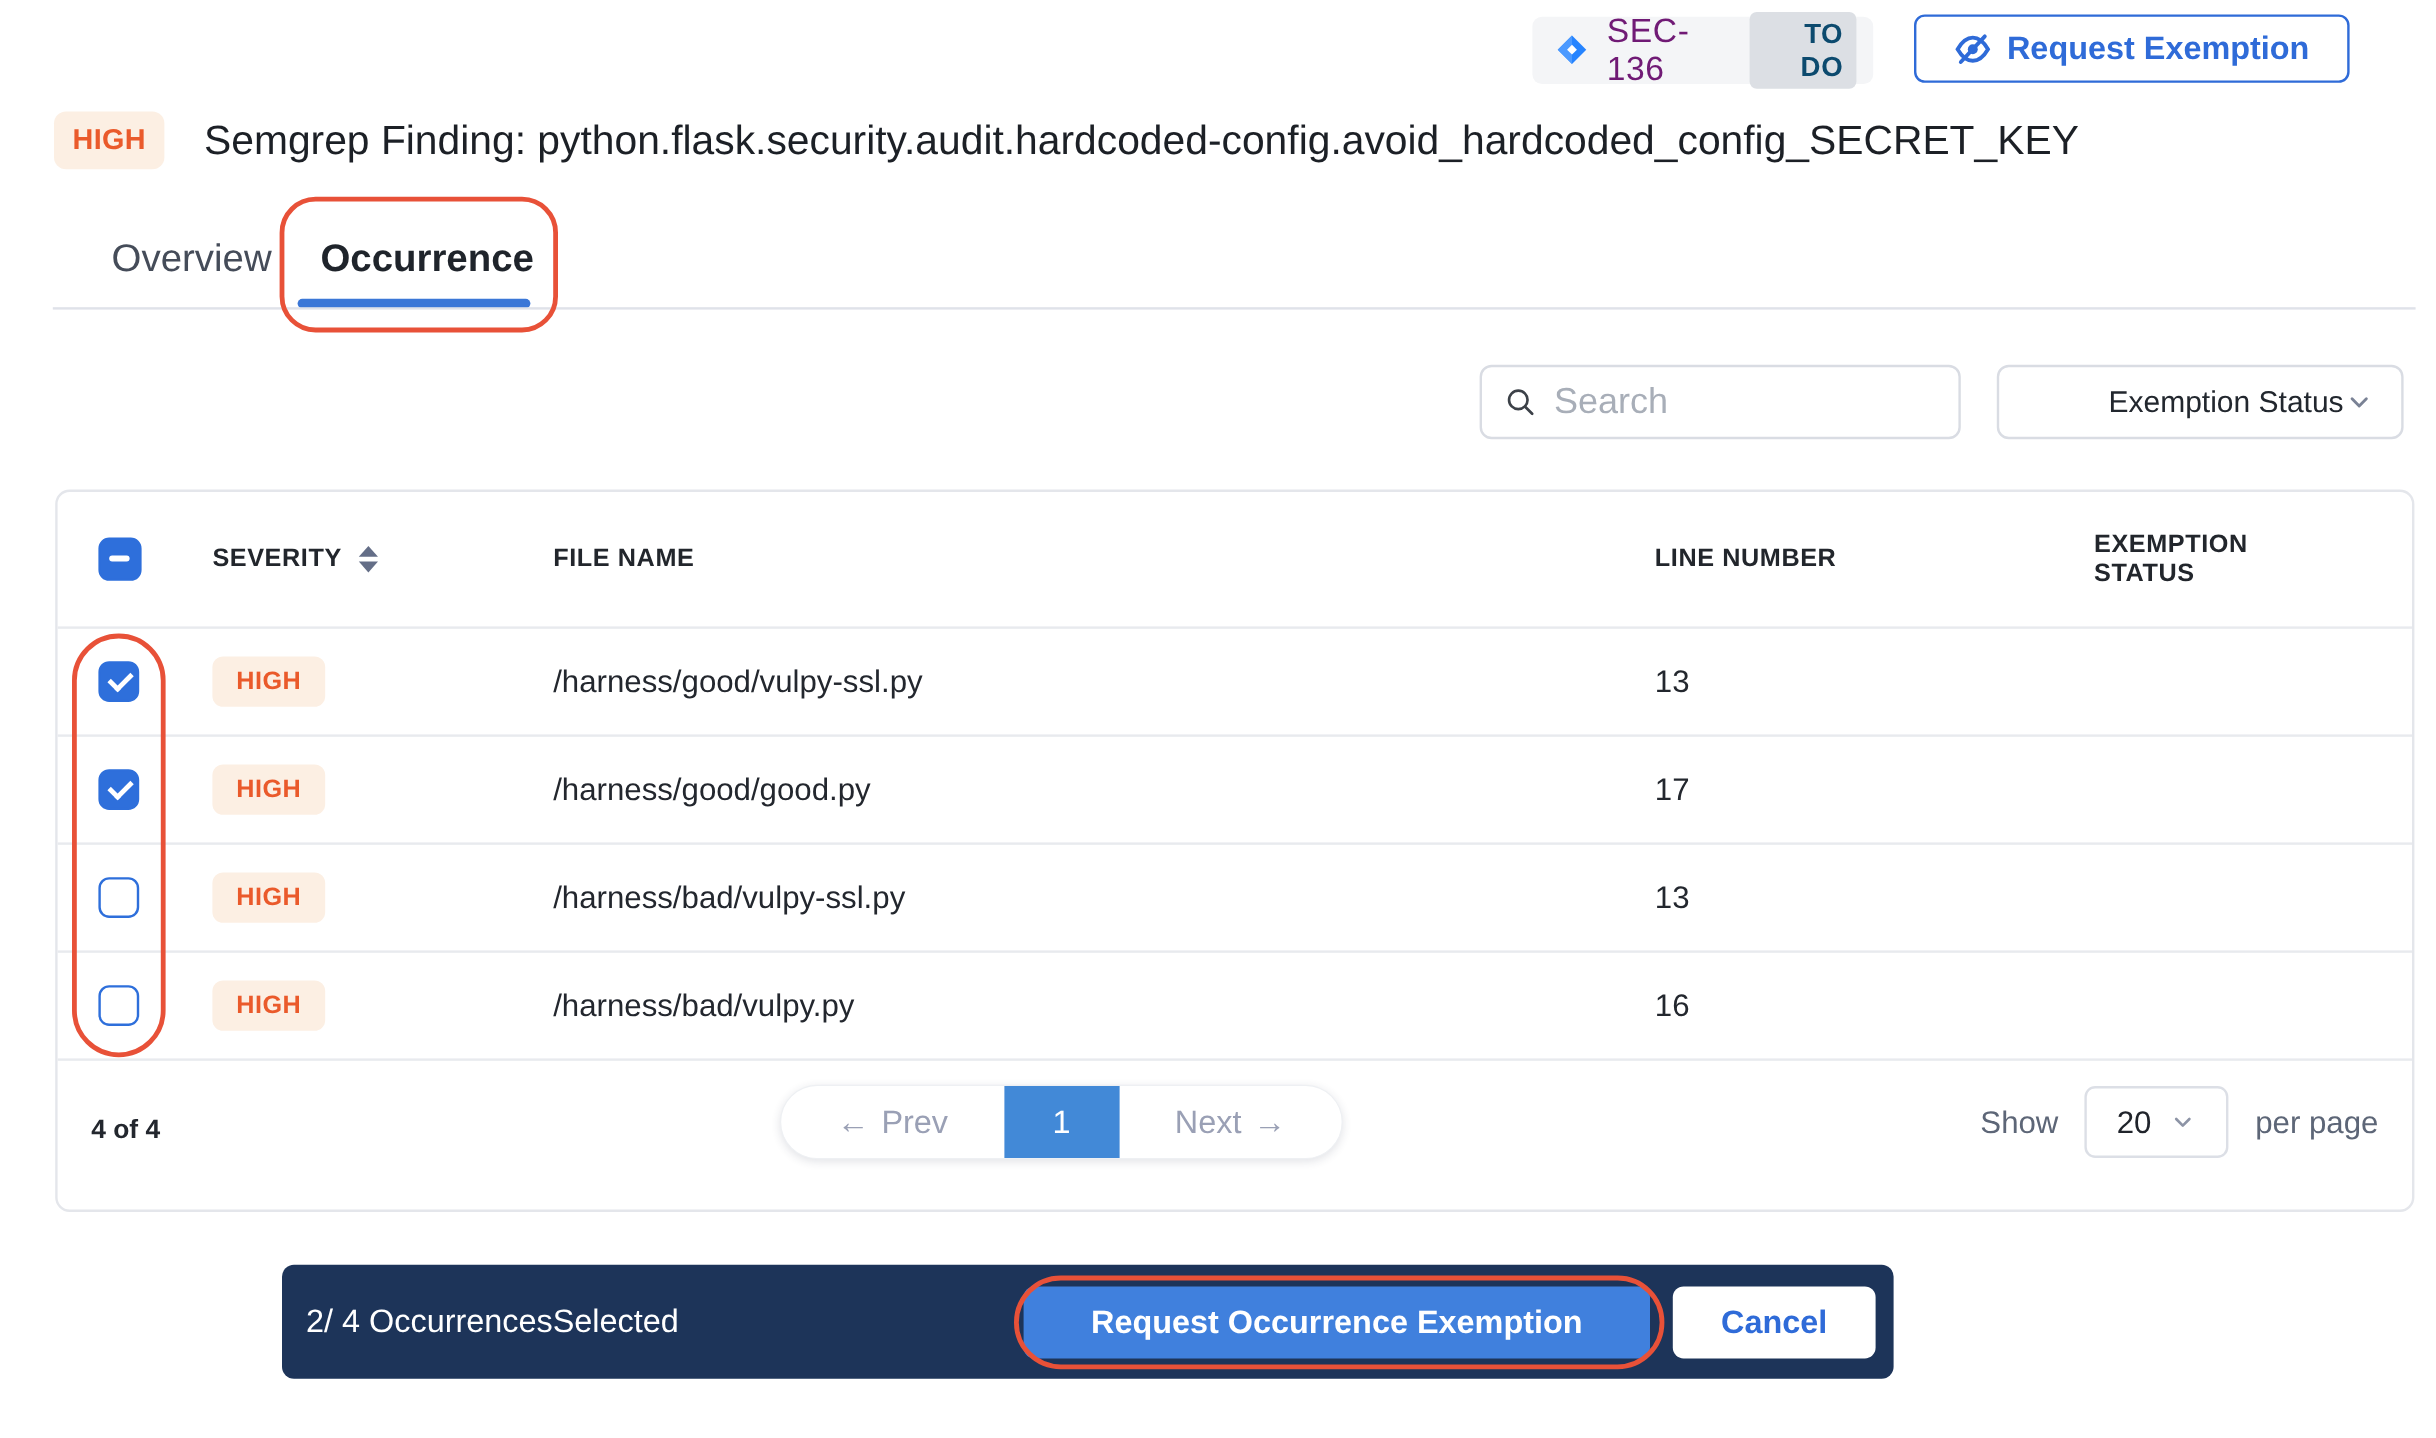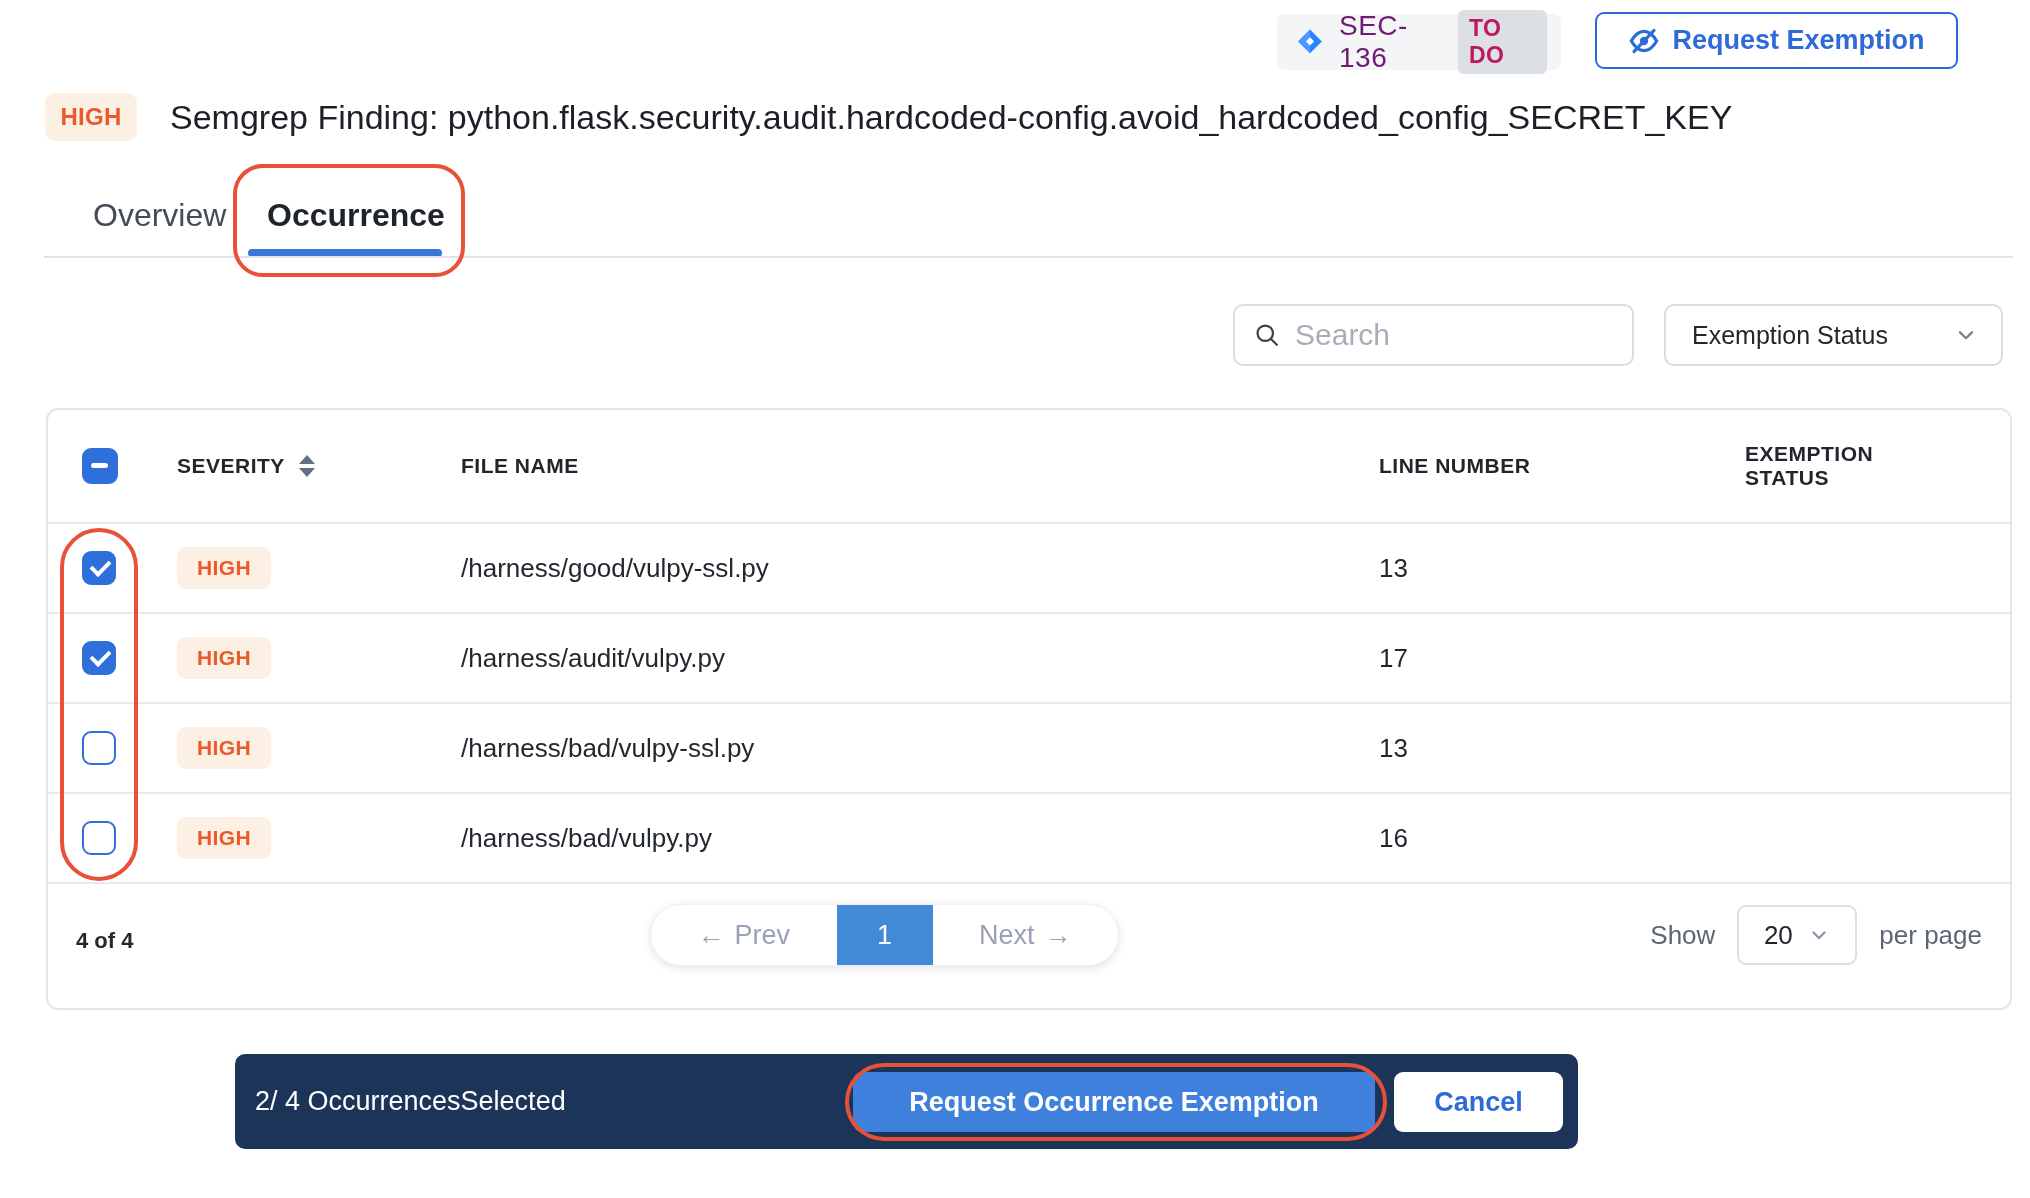--- a/index.html
+++ b/index.html
@@ -5,22 +5,22 @@
   * { margin:0; padding:0; box-sizing:border-box; }
   html,body { background:#fff; }
   body { font-family:"Liberation Sans","DejaVu Sans",sans-serif; color:#20242b; }
   .page { position:relative; width:2030px; height:1198px; background:#fff; overflow:hidden; }
 
   
   .jira-chip { position:absolute; left:1277px; top:14px; width:284px; height:56px;
     background:#f4f5f7; border-radius:8px; display:flex; align-items:center; gap:14px;
     padding:0 14px 0 18px; cursor:pointer; }
   .jira-key { font-size:28px; color:#701a75; letter-spacing:.5px; }
-  .todo-badge { background:#dcdfe4; color:#be185d; font-weight:700; font-size:23px;
-    letter-spacing:.5px; border-radius:6px; padding:5px 11px; }
+  .todo-badge { background:#dcdfe4; color:#0c4a6e; font-weight:700; font-size:23px;
+    letter-spacing:.5px; border-radius:6px; padding:5px 11px;text-align:right; }
   .request-exemption { position:absolute; left:1595px; top:12px; width:363px; height:57px;
     background:#fff; border:2.5px solid #2f6bd8; border-radius:9px; display:flex;
     align-items:center; justify-content:center; gap:12px; cursor:pointer;
     color:#2f6bd8; font-weight:700; font-size:27px; }
 
   
   .sev-badge-lg { position:absolute; left:45px; top:93px; width:92px; height:48px;
     background:#fcefe3; color:#ea5a2b; font-weight:700; font-size:24px; border-radius:10px;
     display:flex; align-items:center; justify-content:center; letter-spacing:.3px; }
   .finding-title { position:absolute; left:170px; top:93px; height:48px; line-height:48px;
@@ -37,21 +37,21 @@
   
   .search-box { position:absolute; left:1233px; top:304px; width:401px; height:62px;
     border:2px solid #d9dce3; border-radius:10px; background:#fff; display:flex;
     align-items:center; gap:14px; padding:0 18px; }
   .search-box input { border:none; outline:none; flex:1; font-size:30px; color:#30353d;
     font-family:"Liberation Sans","DejaVu Sans",sans-serif; background:transparent; }
   .search-box input::placeholder { color:#a8aeb8; }
   .dropdown { position:absolute; left:1664px; top:304px; width:339px; height:62px;
     border:2px solid #d9dce3; border-radius:10px; background:#fff; display:flex;
     align-items:center; padding:0 22px 0 26px; cursor:pointer; }
-  .dropdown-label { flex:1; font-size:25px; font-weight:500; color:#22272e; }
+  .dropdown-label { flex:1; font-size:25px; font-weight:500; color:#22272e;text-align:right; }
 
   
   .table-card { position:absolute; left:46px; top:408px; width:1966px; height:602px;
     border:2px solid #e4e6eb; border-radius:12px; background:#fff; }
   .tgrid-row { display:grid; grid-template-columns:110px 284px 918px 366px 1fr; align-items:center; }
   .thead { height:114px; border-bottom:2px solid #e8eaee; }
   .th { font-size:21px; font-weight:700; color:#22262c; letter-spacing:.5px; padding-left:19px; }
   .th-check { padding-left:34px; }
   .th-sev { display:flex; align-items:center; gap:14px; cursor:pointer; }
   .trow { height:90px; border-bottom:2px solid #e8eaee; }
@@ -202,21 +202,21 @@
       <div class="td">/harness/good/vulpy-ssl.py</div>
       <div class="td">13</div>
       <div class="td"></div>
     </div>
 
     <div class="tgrid-row trow">
       <div class="td td-check">
           <div class="cb checked"></div>
         </div>
       <div class="td"><span class="sev-badge-sm">HIGH</span></div>
-      <div class="td">/harness/audit/vulpy.py</div>
+      <div class="td">/harness/good/good.py</div>
       <div class="td">17</div>
       <div class="td"></div>
     </div>
 
     <div class="tgrid-row trow">
       <div class="td td-check">
           <div class="cb unchecked"></div>
         </div>
       <div class="td"><span class="sev-badge-sm">HIGH</span></div>
       <div class="td">/harness/bad/vulpy-ssl.py</div>

